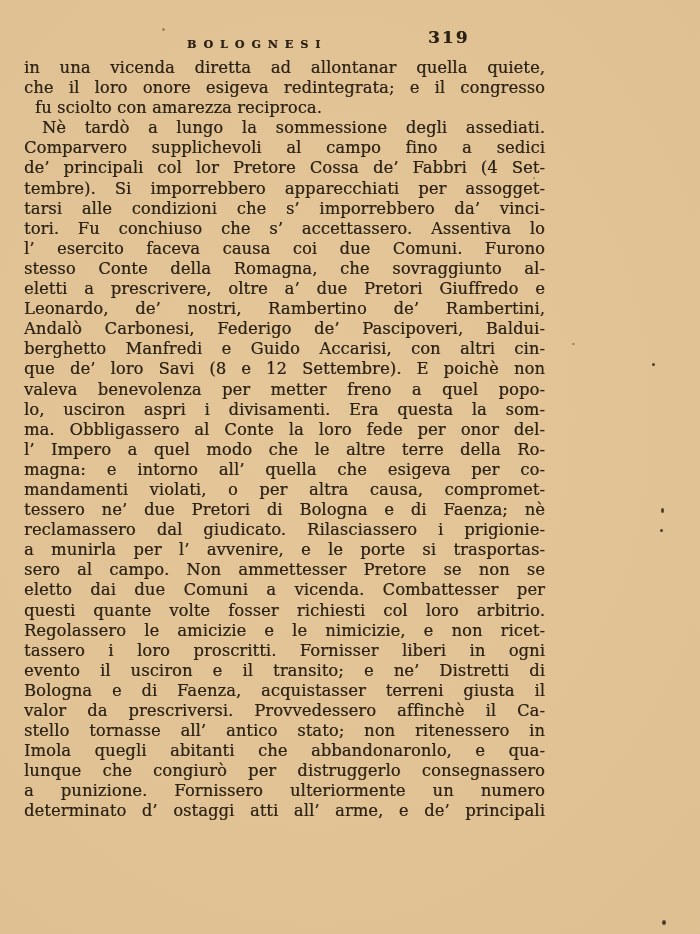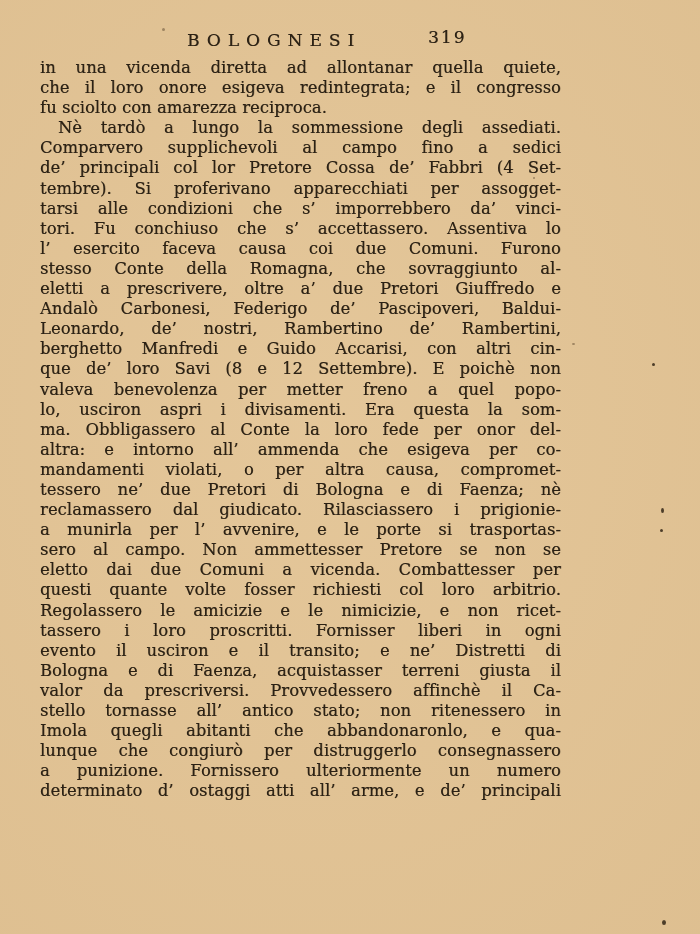--- a/index.html
+++ b/index.html
@@ -20,52 +20,52 @@
         rgba(255,245,225,0.07) 0%, rgba(120,85,40,0.05) 85%, rgba(110,75,35,0.10) 100%);
     color: var(--ink);
   }
   .running-head {
     position: absolute;
     top: 26px; left: 0;
     width: 700px; height: 24px;
   }
   .head-title {
     position: absolute;
-    left: 187px; top: 4px;
-    font-size: 17px;
-    font-weight: normal;
+    left: 187px; top: 12px;
+    font-size: 11px;
+    font-weight: bold;
     letter-spacing: 7px;
     white-space: nowrap;
     text-shadow: 0.4px 0.4px 0 rgba(43,33,20,0.55);
   }
   .head-pagenum {
     position: absolute;
     left: 428px; top: 1px;
     font-size: 17px;
-    font-weight: normal;
+    font-weight: bold;
     letter-spacing: 2px;
     font-feature-settings: "onum";
     text-shadow: 0.4px 0.4px 0 rgba(43,33,20,0.55);
   }
   .text-block {
     position: absolute;
-    left: 40px; top: 58px;
+    left: 24px; top: 58px;
     width: 521px;
   }
   .line {
     height: 20.1px;
     line-height: 20.1px;
     font-size: 16.3px;
     letter-spacing: 0.1px;
     white-space: nowrap;
     text-align: justify;
     text-align-last: justify;
     text-shadow: 0.45px 0.45px 0 rgba(43,33,20,0.5);
   }
-  .line.no-just { text-align-last: left; }
+  .line.no-just { text-align-last: left; margin-left: 11px; }
   .line.indent { text-indent: 18px; }
   .speck {
     position: absolute;
     background: rgba(50,38,22,0.85);
     border-radius: 50%;
   }
   .speck.faint { background: rgba(90,70,45,0.5); }
 </style>
 </head>
 <body>
@@ -80,34 +80,35 @@
   <div class="text-block" id="text-lines">
       <div>
         <div class="line">in una vicenda diretta ad allontanar quella quiete,</div>
         <div class="line">che il loro onore esigeva redintegrata; e il congresso</div>
         <div class="line no-just">fu sciolto con amarezza reciproca.</div>
       </div>
       <div>
         <div class="line indent">Nè tardò a lungo la sommessione degli assediati.</div>
         <div class="line">Comparvero supplichevoli al campo fino a sedici</div>
         <div class="line">de’ principali col lor Pretore Cossa de’ Fabbri (4 Set-</div>
-        <div class="line">tembre). Si proferivano apparecchiati per assogget-</div>
+        <div class="line">tembre). Si imporrebbero apparecchiati per assogget-</div>
         <div class="line">tarsi alle condizioni che s’ imporrebbero da’ vinci-</div>
         <div class="line">tori. Fu conchiuso che s’ accettassero. Assentiva lo</div>
         <div class="line">l’ esercito faceva causa coi due Comuni. Furono</div>
         <div class="line">stesso Conte della Romagna, che sovraggiunto al-</div>
         <div class="line">eletti a prescrivere, oltre a’ due Pretori Giuffredo e</div>
+        <div class="line">Leonardo, de’ nostri, Rambertino de’ Rambertini,</div>
         <div class="line">Andalò Carbonesi, Federigo de’ Pascipoveri, Baldui-</div>
-        <div class="line">Leonardo, de’ nostri, Rambertino de’ Rambertini,</div>
         <div class="line">berghetto Manfredi e Guido Accarisi, con altri cin-</div>
         <div class="line">que de’ loro Savi (8 e 12 Settembre). E poichè non</div>
         <div class="line">valeva benevolenza per metter freno a quel popo-</div>
         <div class="line">lo, usciron aspri i divisamenti. Era questa la som-</div>
         <div class="line">ma. Obbligassero al Conte la loro fede per onor del-</div>
-        <div class="line">altra: e intorno all’ ammenda che esigeva per co-</div>
+        <div class="line">l’ Impero a quel modo che le altre terre della Ro-</div>
+        <div class="line">magna: e intorno all’ quella che esigeva per co-</div>
         <div class="line">mandamenti violati, o per altra causa, compromet-</div>
         <div class="line">tessero ne’ due Pretori di Bologna e di Faenza; nè</div>
         <div class="line">reclamassero dal giudicato. Rilasciassero i prigionie-</div>
         <div class="line">a munirla per l’ avvenire, e le porte si trasportas-</div>
         <div class="line">sero al campo. Non ammettesser Pretore se non se</div>
         <div class="line">eletto dai due Comuni a vicenda. Combattesser per</div>
         <div class="line">questi quante volte fosser richiesti col loro arbitrio.</div>
         <div class="line">Regolassero le amicizie e le nimicizie, e non ricet-</div>
         <div class="line">tassero i loro proscritti. Fornisser liberi in ogni</div>
         <div class="line">evento il usciron e il transito; e ne’ Distretti di</div>

